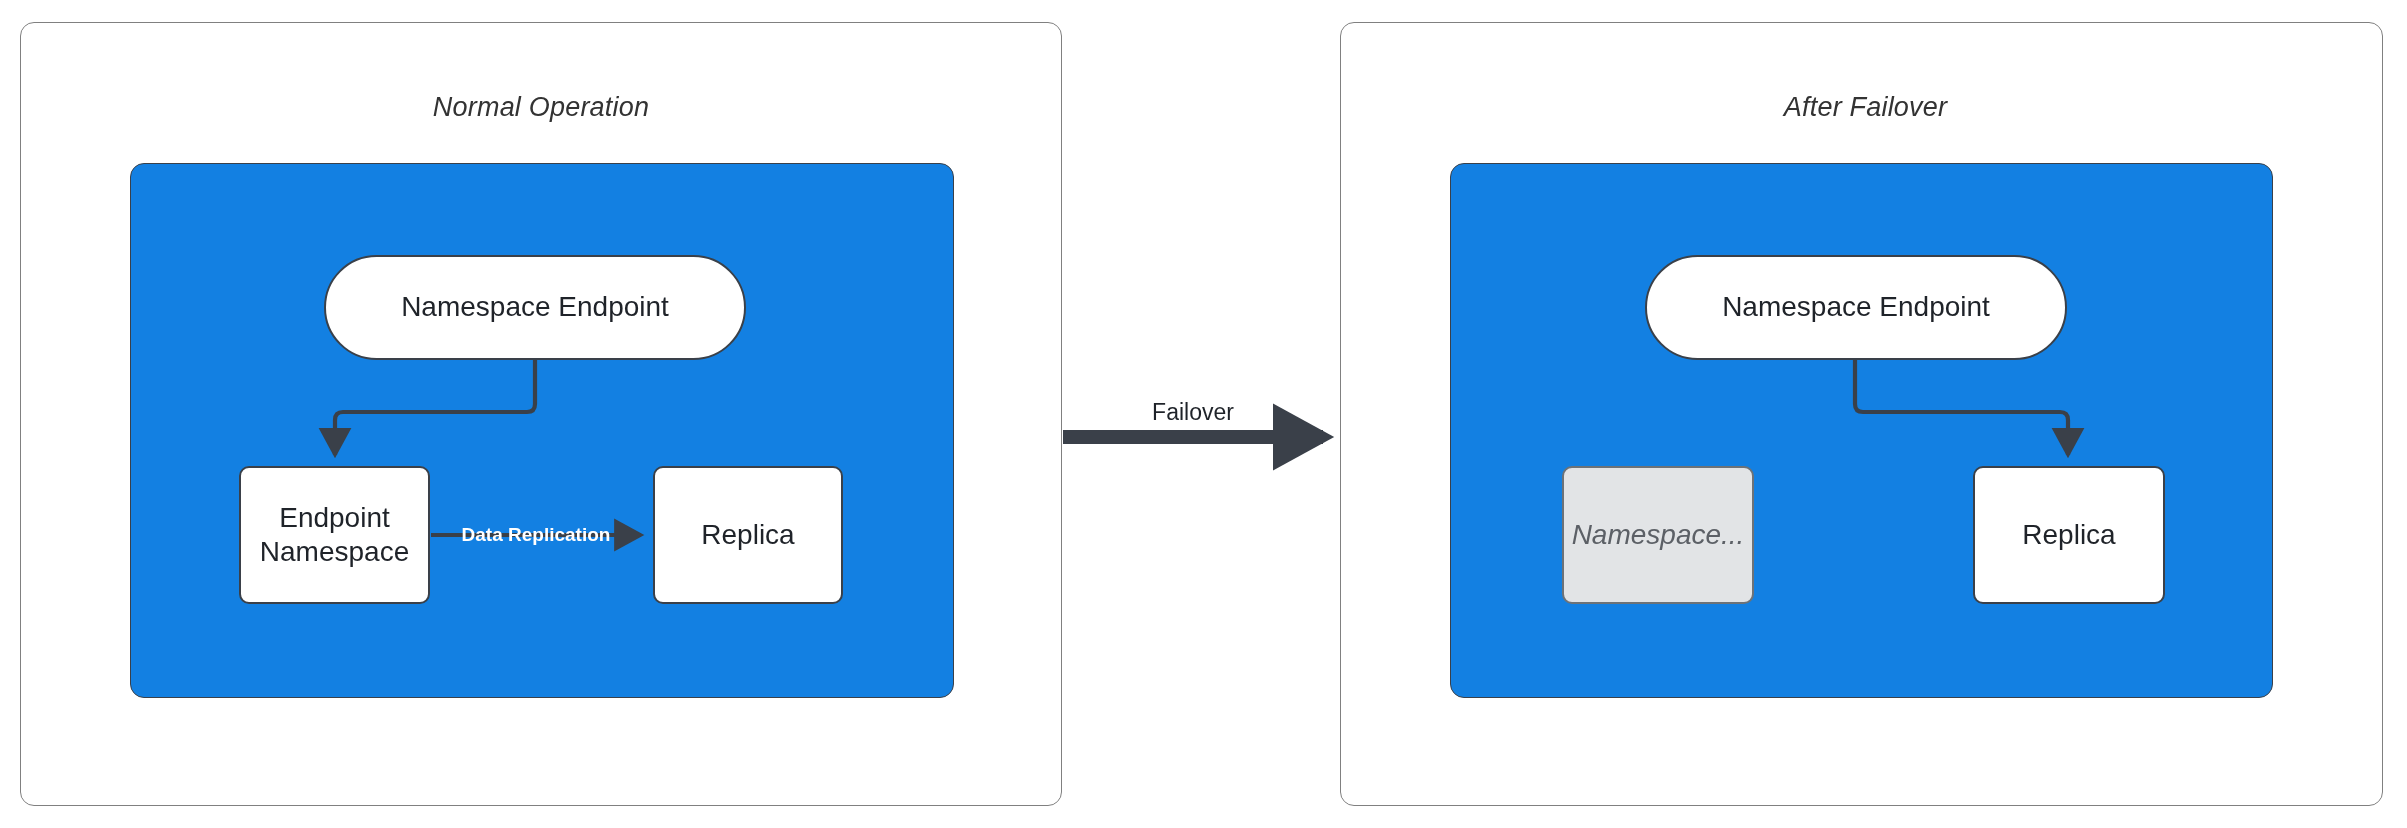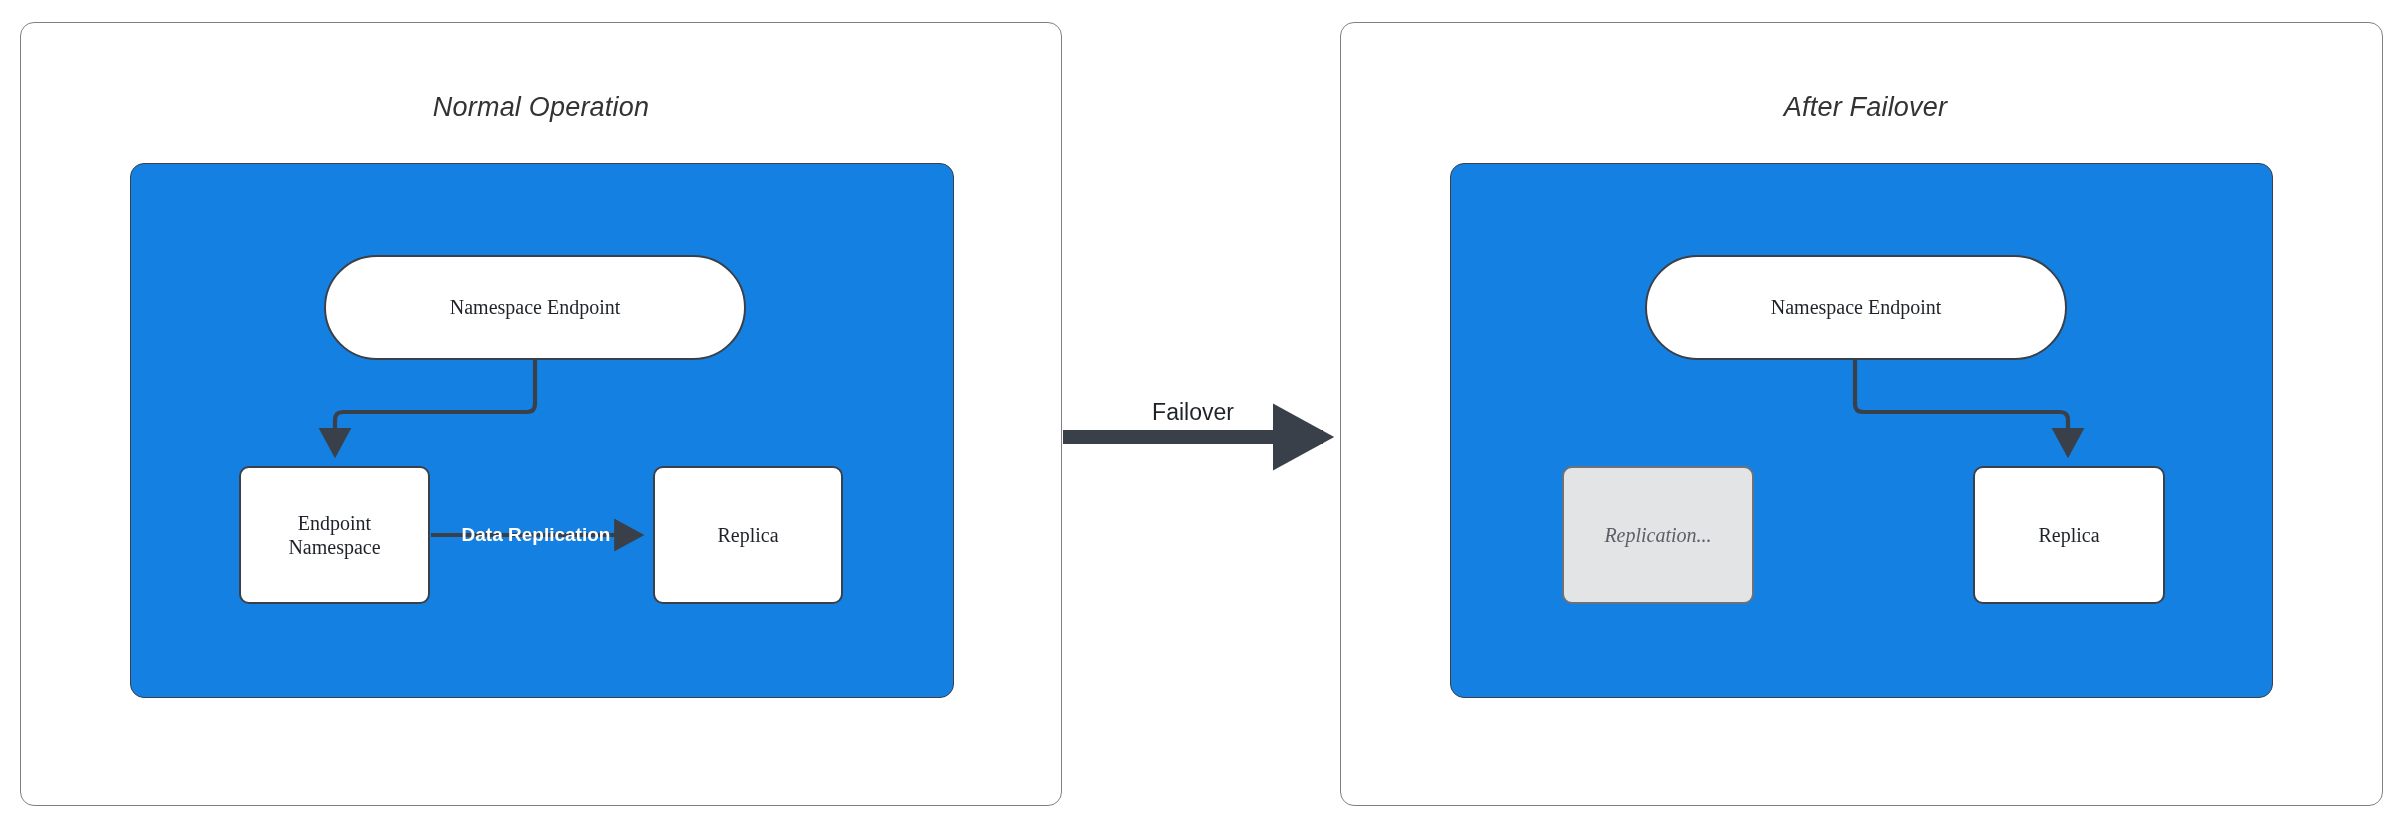--- a/index.html
+++ b/index.html
@@ -47,23 +47,22 @@
   .node {
     position: absolute;
     box-sizing: border-box;
     display: flex;
     align-items: center;
     justify-content: center;
     text-align: center;
     background: #ffffff;
     border: 2.2px solid #3a4049;
     color: #1f2329;
-    font-size: 20px;
+    font-size: 28px;
     line-height: 1.22;
-    font-family: Liberation Serif, serif;
   }
   .node.pill   { border-radius: 999px; }
   .node.rect   { border-radius: 10px; }
   .node.muted  {
     background: #e2e4e6;
     border-color: #6c7278;
     color: #5c6066;
     font-style: italic;
   }
   svg.edges {
@@ -99,21 +98,21 @@
   <div class="node rect" style="left:653px; top:466px; width:190px; height:138px;">Replica</div>
 
   <div class="panel" style="left:1340px; top:22px; width:1043px; height:784px;">
   </div>
   <div class="panel-title" style="left:1344px; top:92px; width:1043px;">After Failover</div>
 
   <div class="cluster" style="left:1450px; top:163px; width:823px; height:535px;"></div>
 
   <div class="node pill" style="left:1645px; top:255px; width:422px; height:105px;">Namespace Endpoint</div>
 
-  <div class="node rect muted" style="left:1562px; top:466px; width:192px; height:138px;">Replication...</div>
+  <div class="node rect muted" style="left:1562px; top:466px; width:192px; height:138px;">Namespace...</div>
 
   <div class="node rect" style="left:1973px; top:466px; width:192px; height:138px;">Replica</div>
 
   <svg class="edges" viewBox="0 0 2407 828">
     <defs>
       <marker id="arrow-thin" markerWidth="9" markerHeight="9" refX="6.4" refY="4.5" orient="auto" markerUnits="strokeWidth">
         <path d="M0,0.6 L7.2,4.5 L0,8.4 z" fill="#3a4049"></path>
       </marker>
       <marker id="arrow-thick" markerWidth="5.2" markerHeight="5.2" refX="3.6" refY="2.6" orient="auto" markerUnits="strokeWidth">
         <path d="M0,0.2 L4.4,2.6 L0,5 z" fill="#3a4049"></path>

